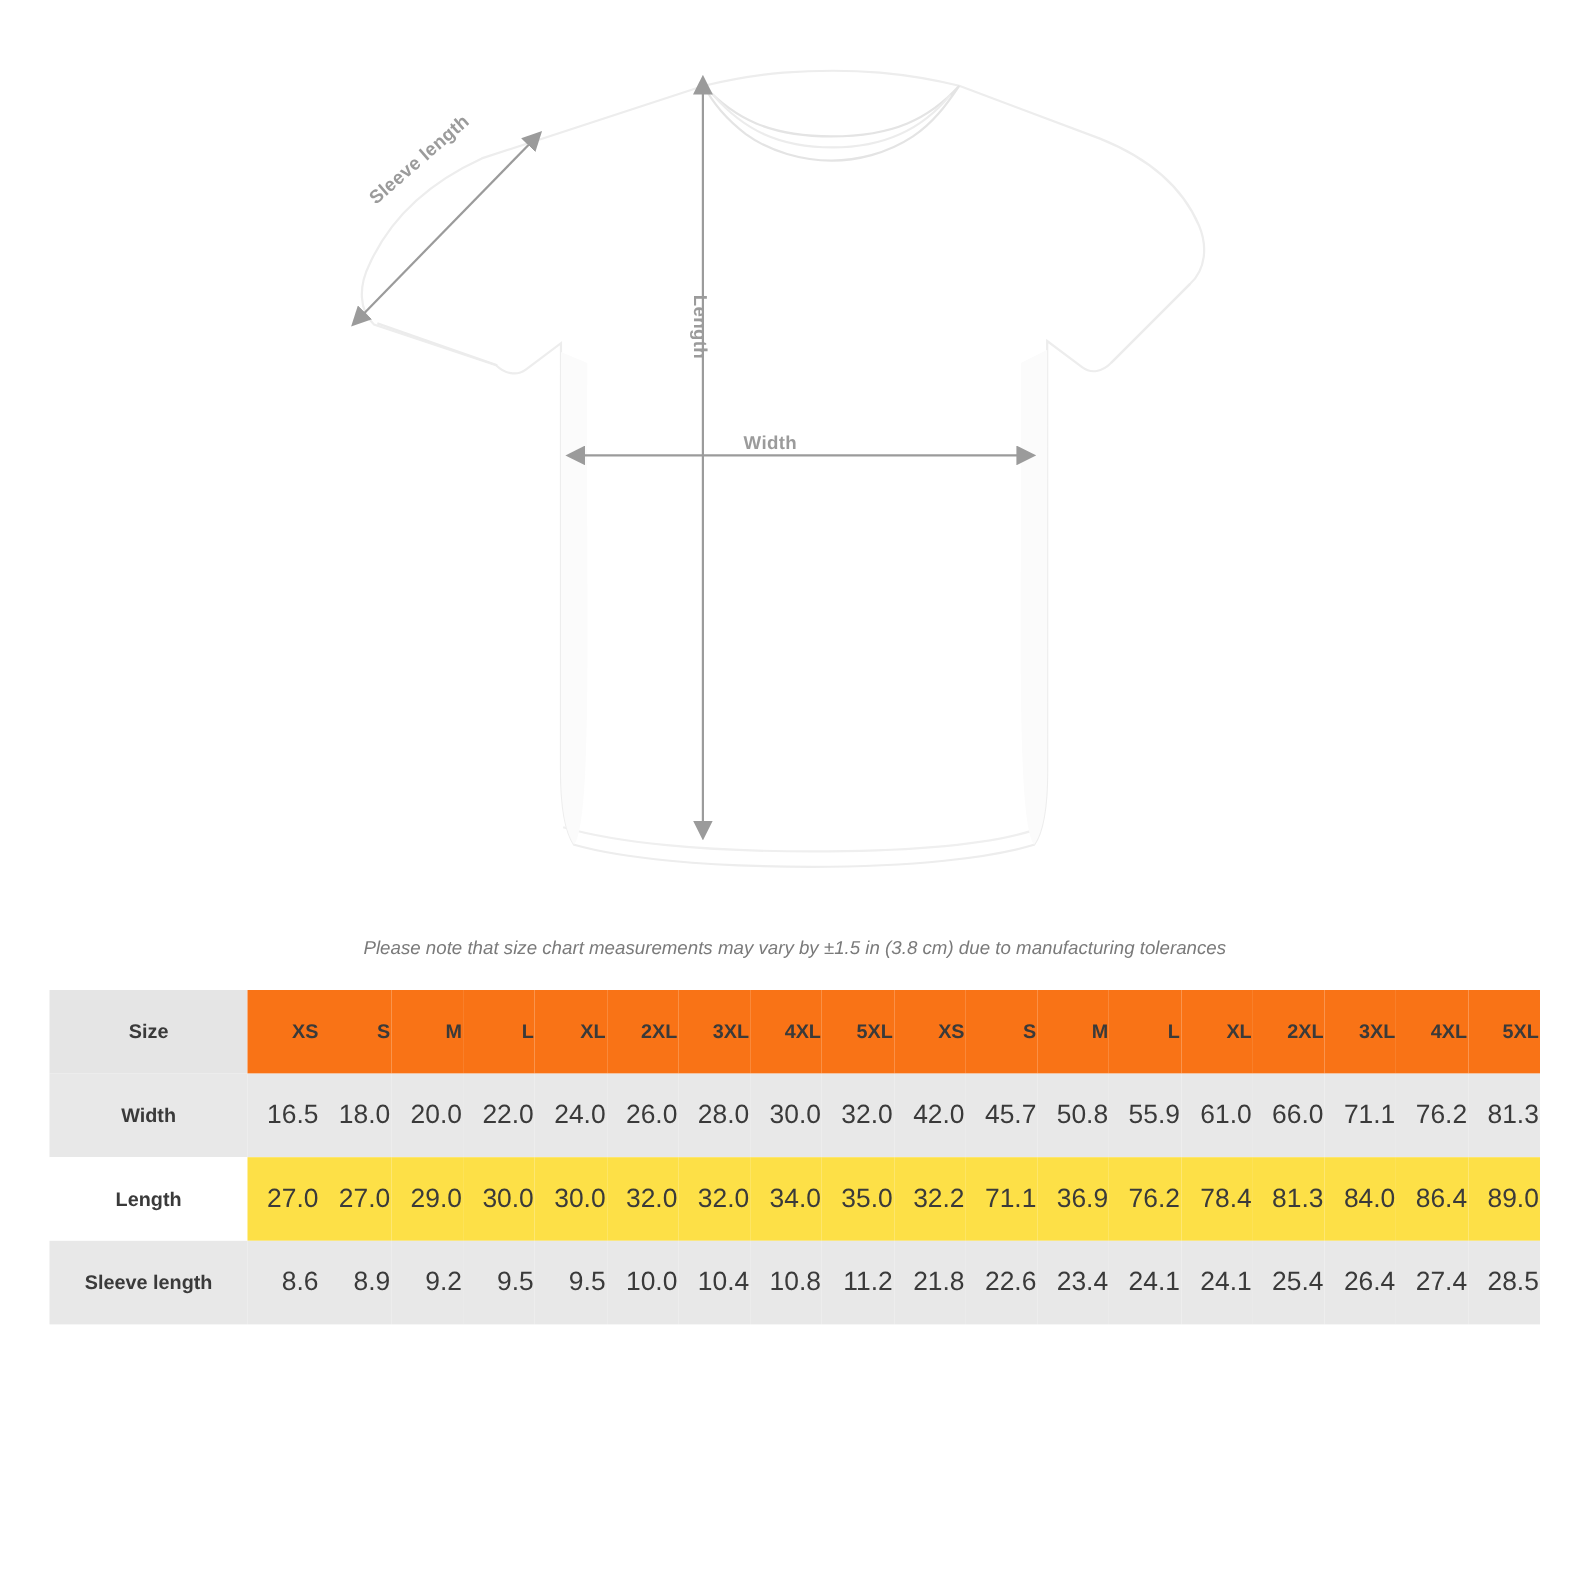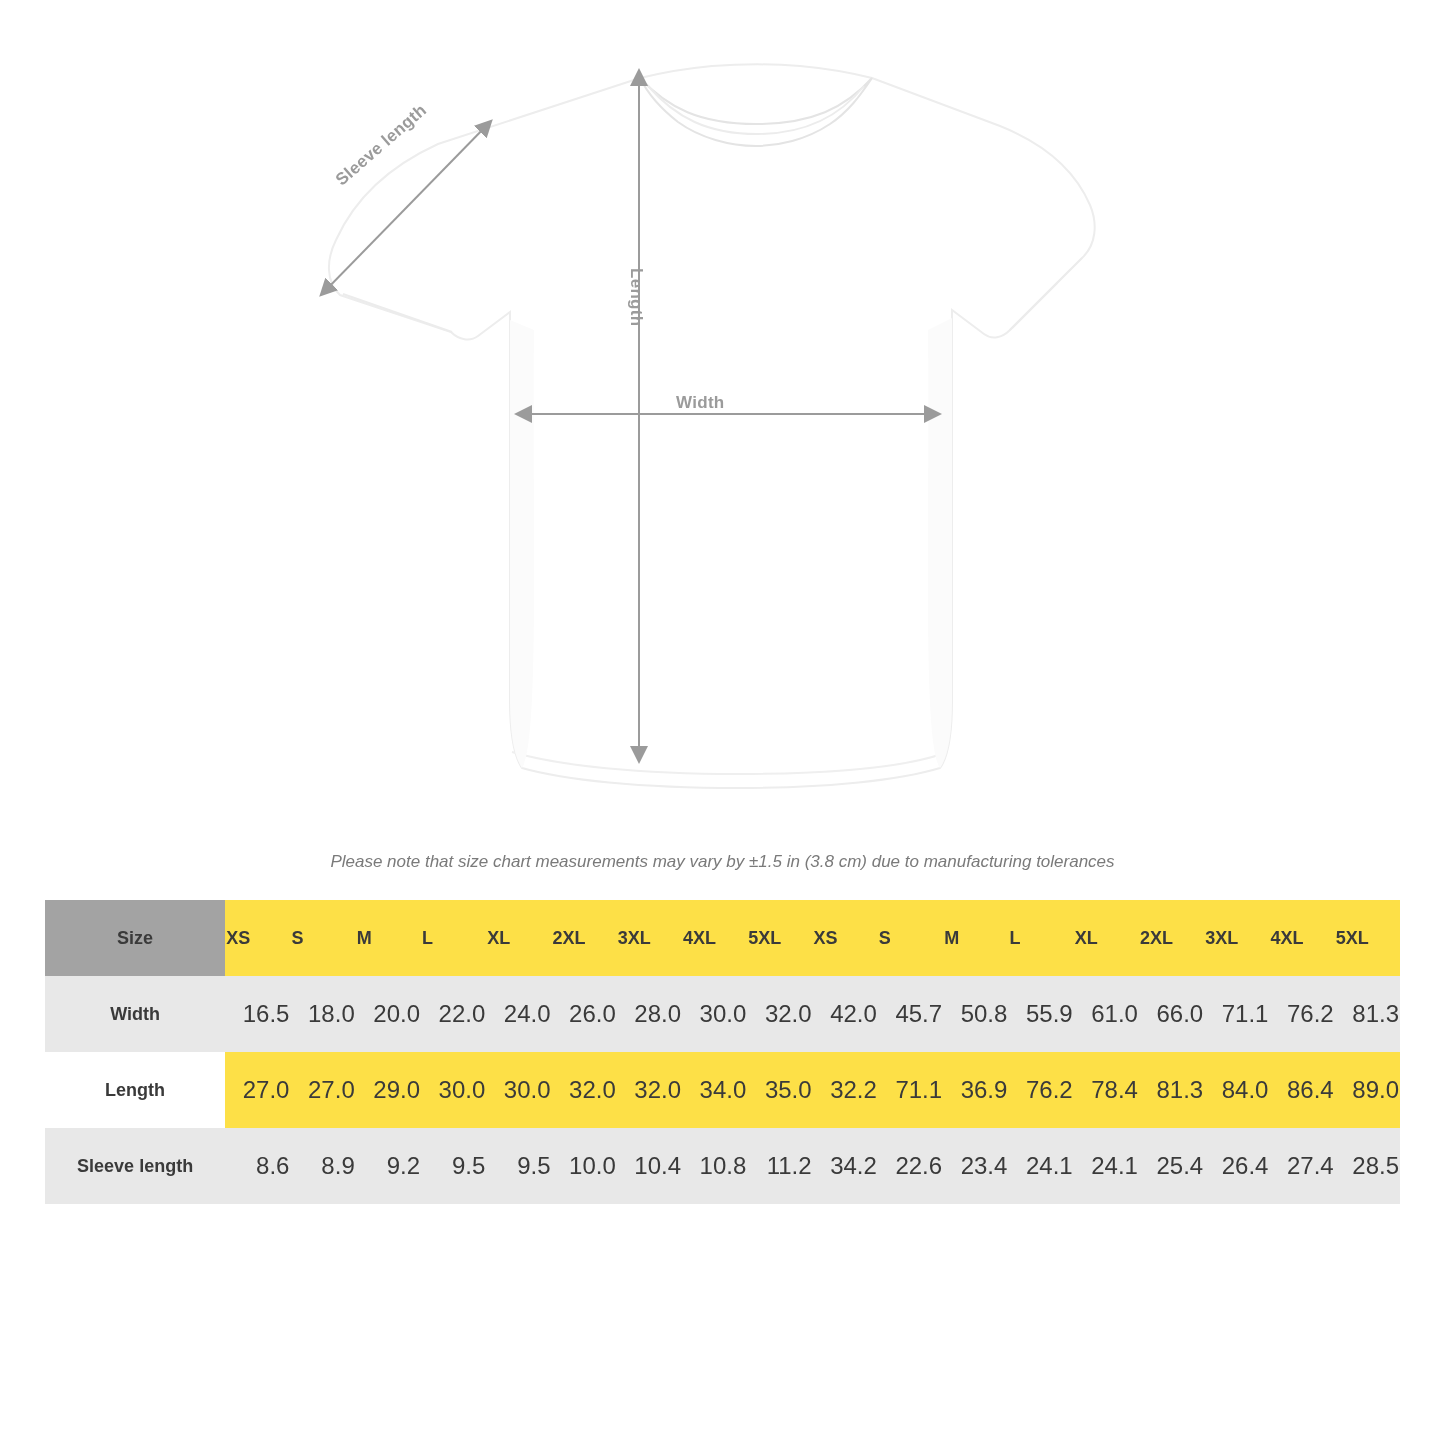--- a/index.html
+++ b/index.html
@@ -103,29 +103,29 @@
   }
   .row-label {
     width: 180px;
     text-align: center;
     font-weight: bold;
     font-size: 18px;
     color: #3a3a3a;
     background: #e8e8e8;
   }
   .hdr-cell {
-    text-align: left;
+    text-align: right;
     font-weight: bold;
     font-size: 18px;
     color: #3a3a3a;
-    background: #fde047;
+    background: #f97316;
     height: 74px;
   }
   .hdr-row .row-label {
-    background: #a3a3a3;
+    background: #e5e5e5;
   }
   .data-cell {
     text-align: right;
     font-size: 24px;
     color: #3a3a3a;
     height: 74px;
   }
   tr.shade .data-cell { background: #e8e8e8; }
   tr.shade .row-label { background: #e8e8e8; }
   tr.plain .data-cell { background: #fde047; }
@@ -284,21 +284,21 @@
         <td class="row-label">Sleeve length</td>
         <td class="data-cell">8.6</td>
         <td class="data-cell">8.9</td>
         <td class="data-cell">9.2</td>
         <td class="data-cell">9.5</td>
         <td class="data-cell">9.5</td>
         <td class="data-cell">10.0</td>
         <td class="data-cell">10.4</td>
         <td class="data-cell">10.8</td>
         <td class="data-cell">11.2</td>
-        <td class="data-cell">34.2</td>
+        <td class="data-cell">21.8</td>
         <td class="data-cell">22.6</td>
         <td class="data-cell">23.4</td>
         <td class="data-cell">24.1</td>
         <td class="data-cell">24.1</td>
         <td class="data-cell">25.4</td>
         <td class="data-cell">26.4</td>
         <td class="data-cell">27.4</td>
         <td class="data-cell">28.5</td>
       </tr>
     </tbody>

